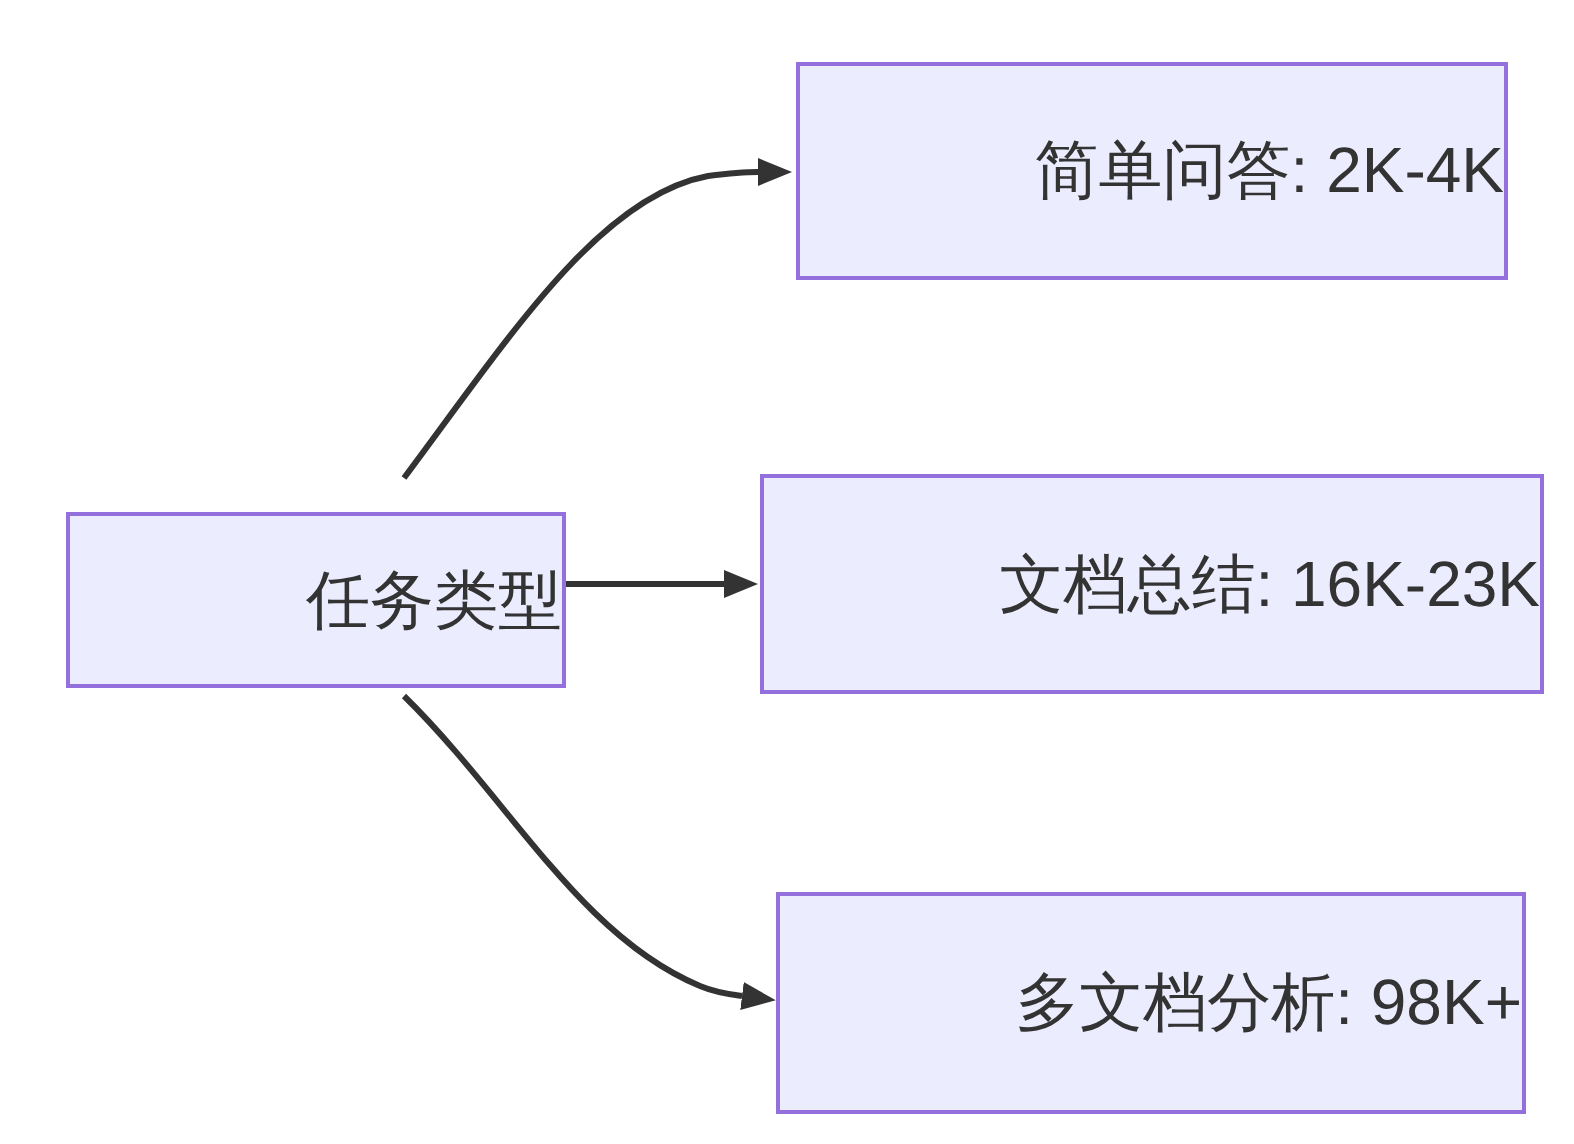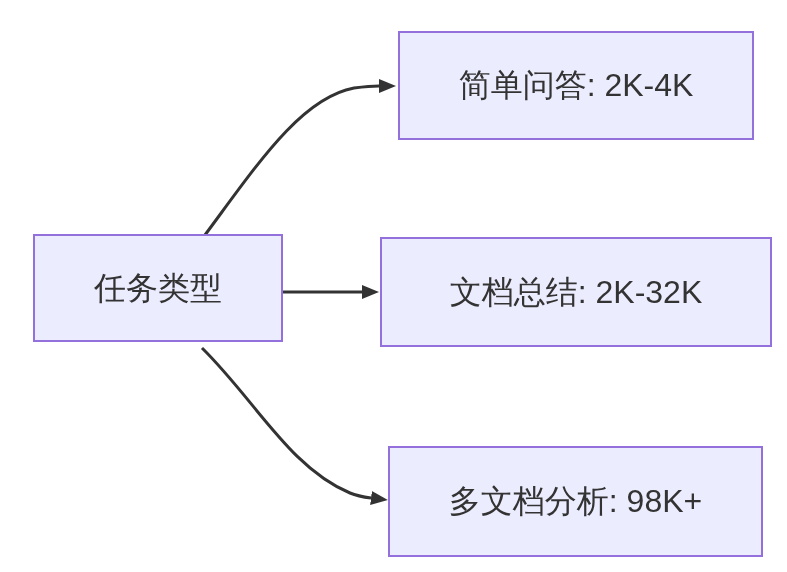--- a/index.html
+++ b/index.html
@@ -30,28 +30,28 @@
     stroke: var(--edge);
     stroke-width: 3;
   }
   .arrowhead { fill: var(--edge); }
   .node {
     position: absolute;
     background: var(--node-fill);
     border: 2.5px solid var(--node-border);
     display: flex;
     align-items: center;
-    justify-content: center;
+    justify-content: flex-end;
     color: var(--text);
     font-size: 32px;
     line-height: 1.2;
     white-space: nowrap;
     text-align: center;
   }
-  .node-root    { left: 33px;  top: 234px; width: 250px; height: 108px; }
+  .node-root    { left: 33px;  top: 256px; width: 250px; height: 88px; }
   .node-branch0 { left: 398px; top: 31px;  width: 356px; height: 109px; }
   .node-branch1 { left: 380px; top: 237px; width: 392px; height: 110px; }
   .node-branch2 { left: 388px; top: 446px; width: 375px; height: 111px; }
 </style>
 </head>
 <body>
 
 <div class="canvas">
 
   <svg class="edges-layer" viewBox="0 0 787 572" xmlns="http://www.w3.org/2000/svg" aria-hidden="true">
@@ -67,20 +67,20 @@
 
   <div class="node node-root">
     <span>任务类型</span>
   </div>
 
   <div class="node node-branch0">
     <span>简单问答: 2K-4K</span>
   </div>
 
   <div class="node node-branch1">
-    <span>文档总结: 2K-32K</span>
+    <span>文档总结: 16K-23K</span>
   </div>
 
   <div class="node node-branch2">
     <span>多文档分析: 98K+</span>
   </div>
 
 </div>
 
 </body></html>

